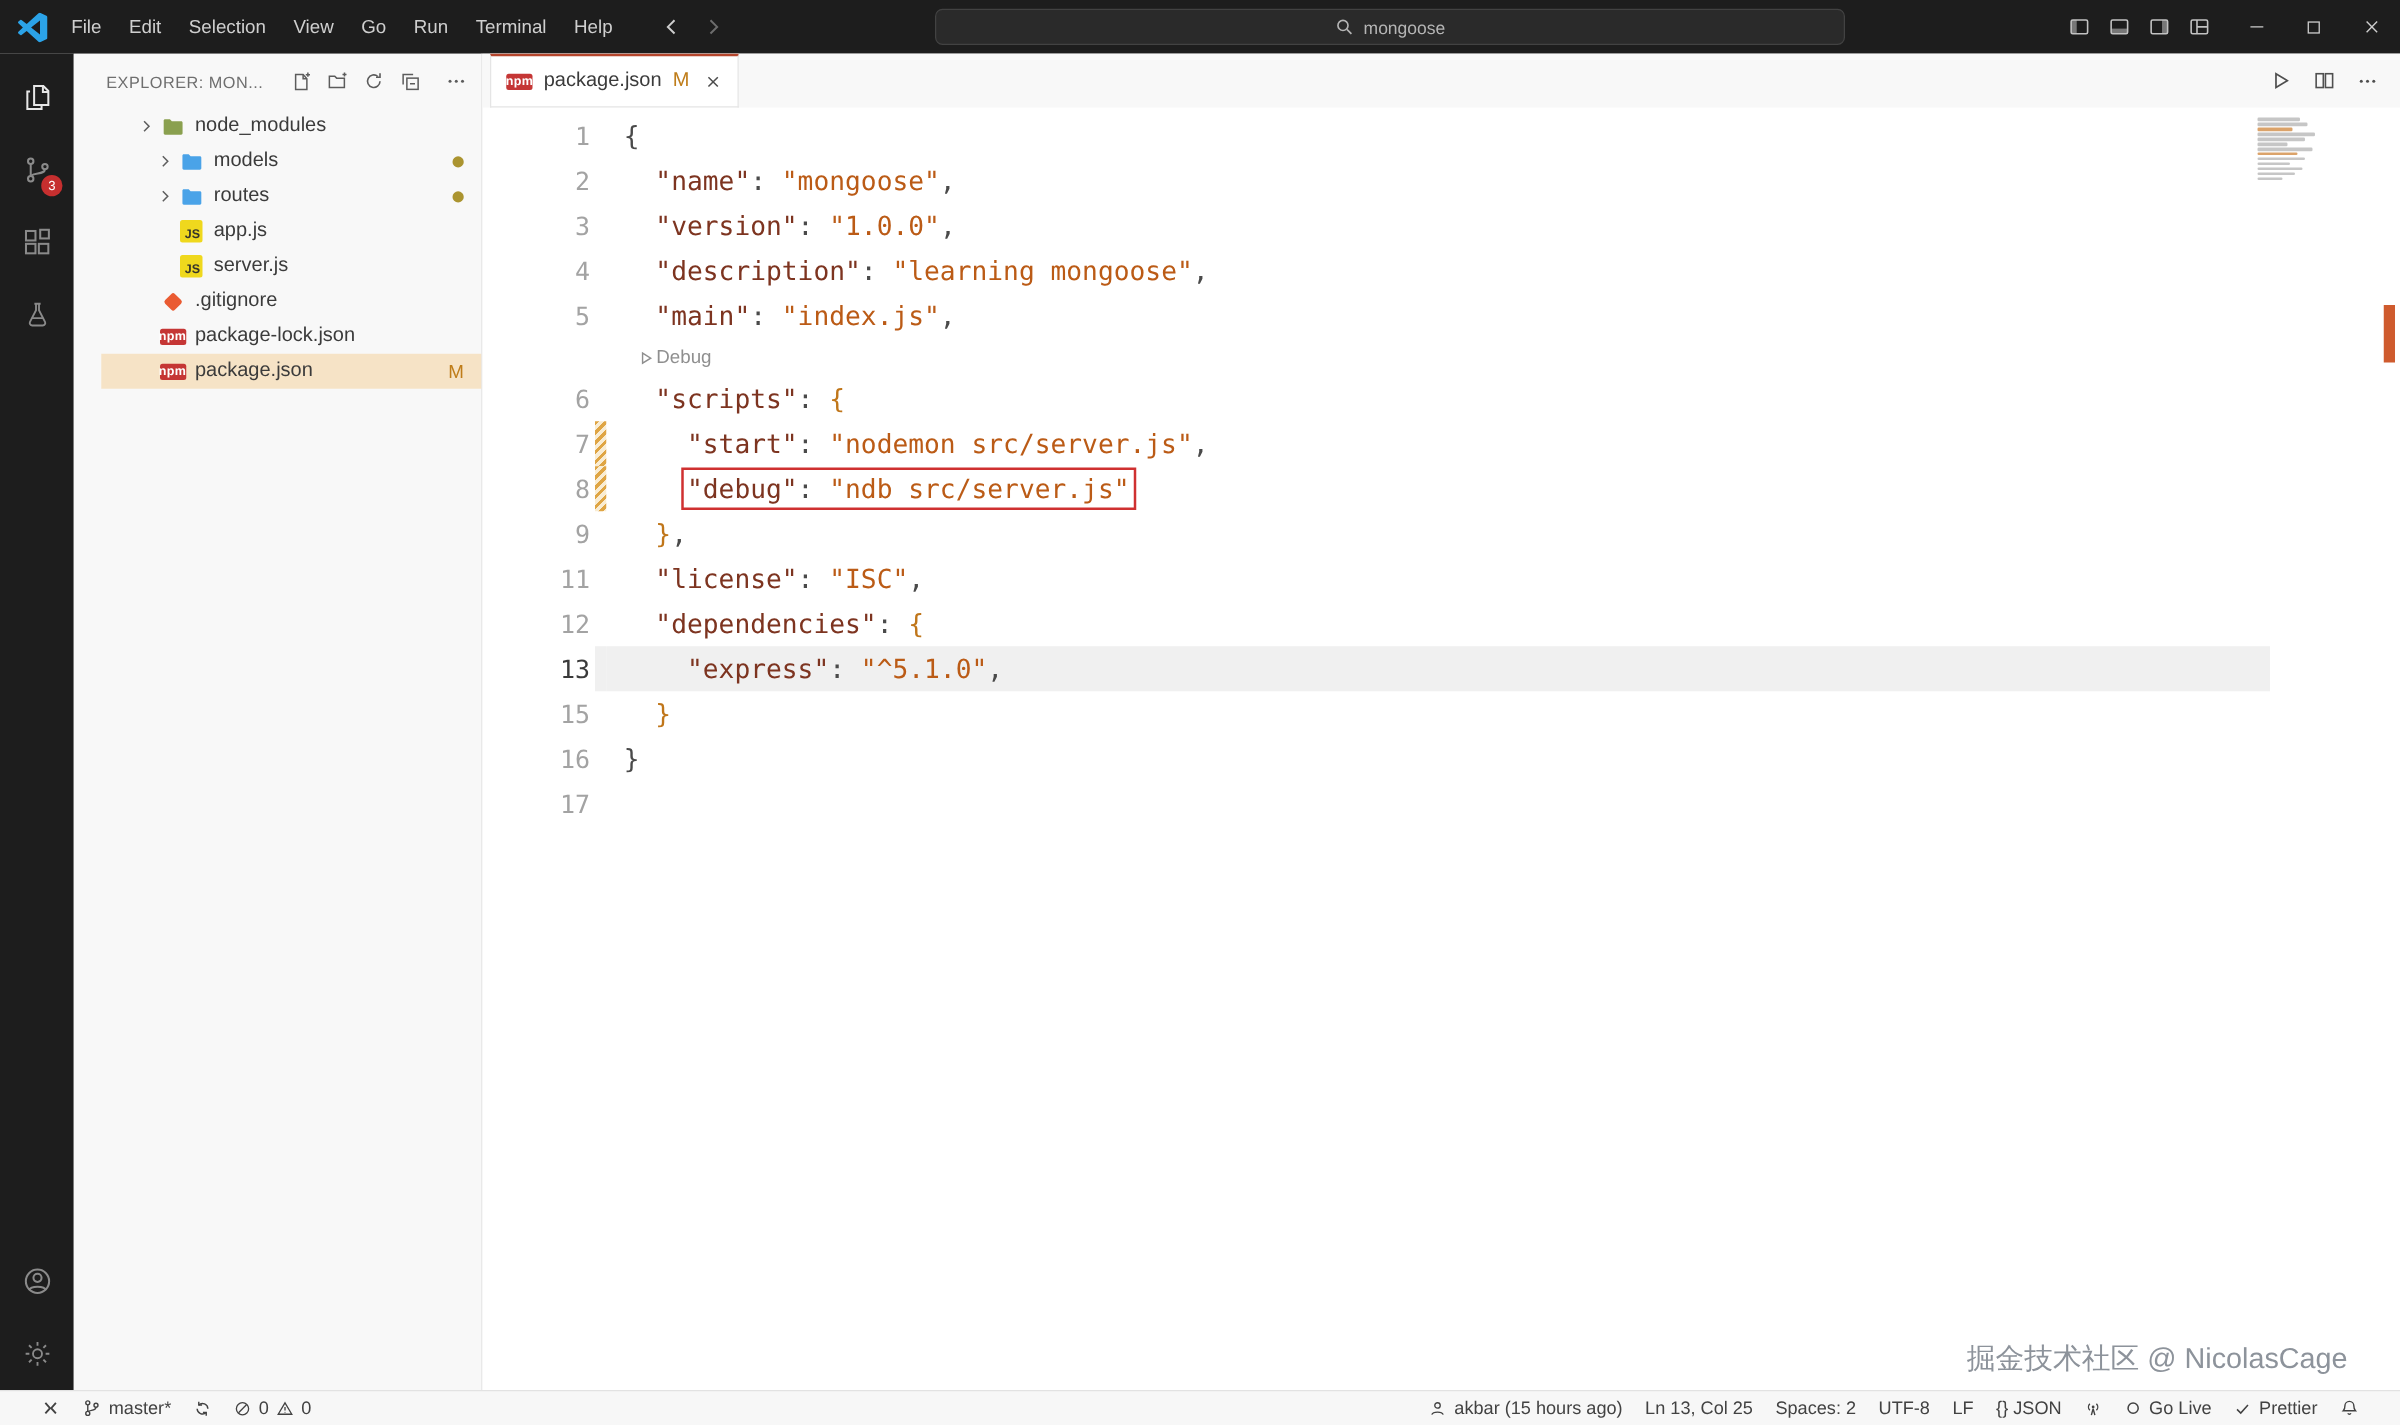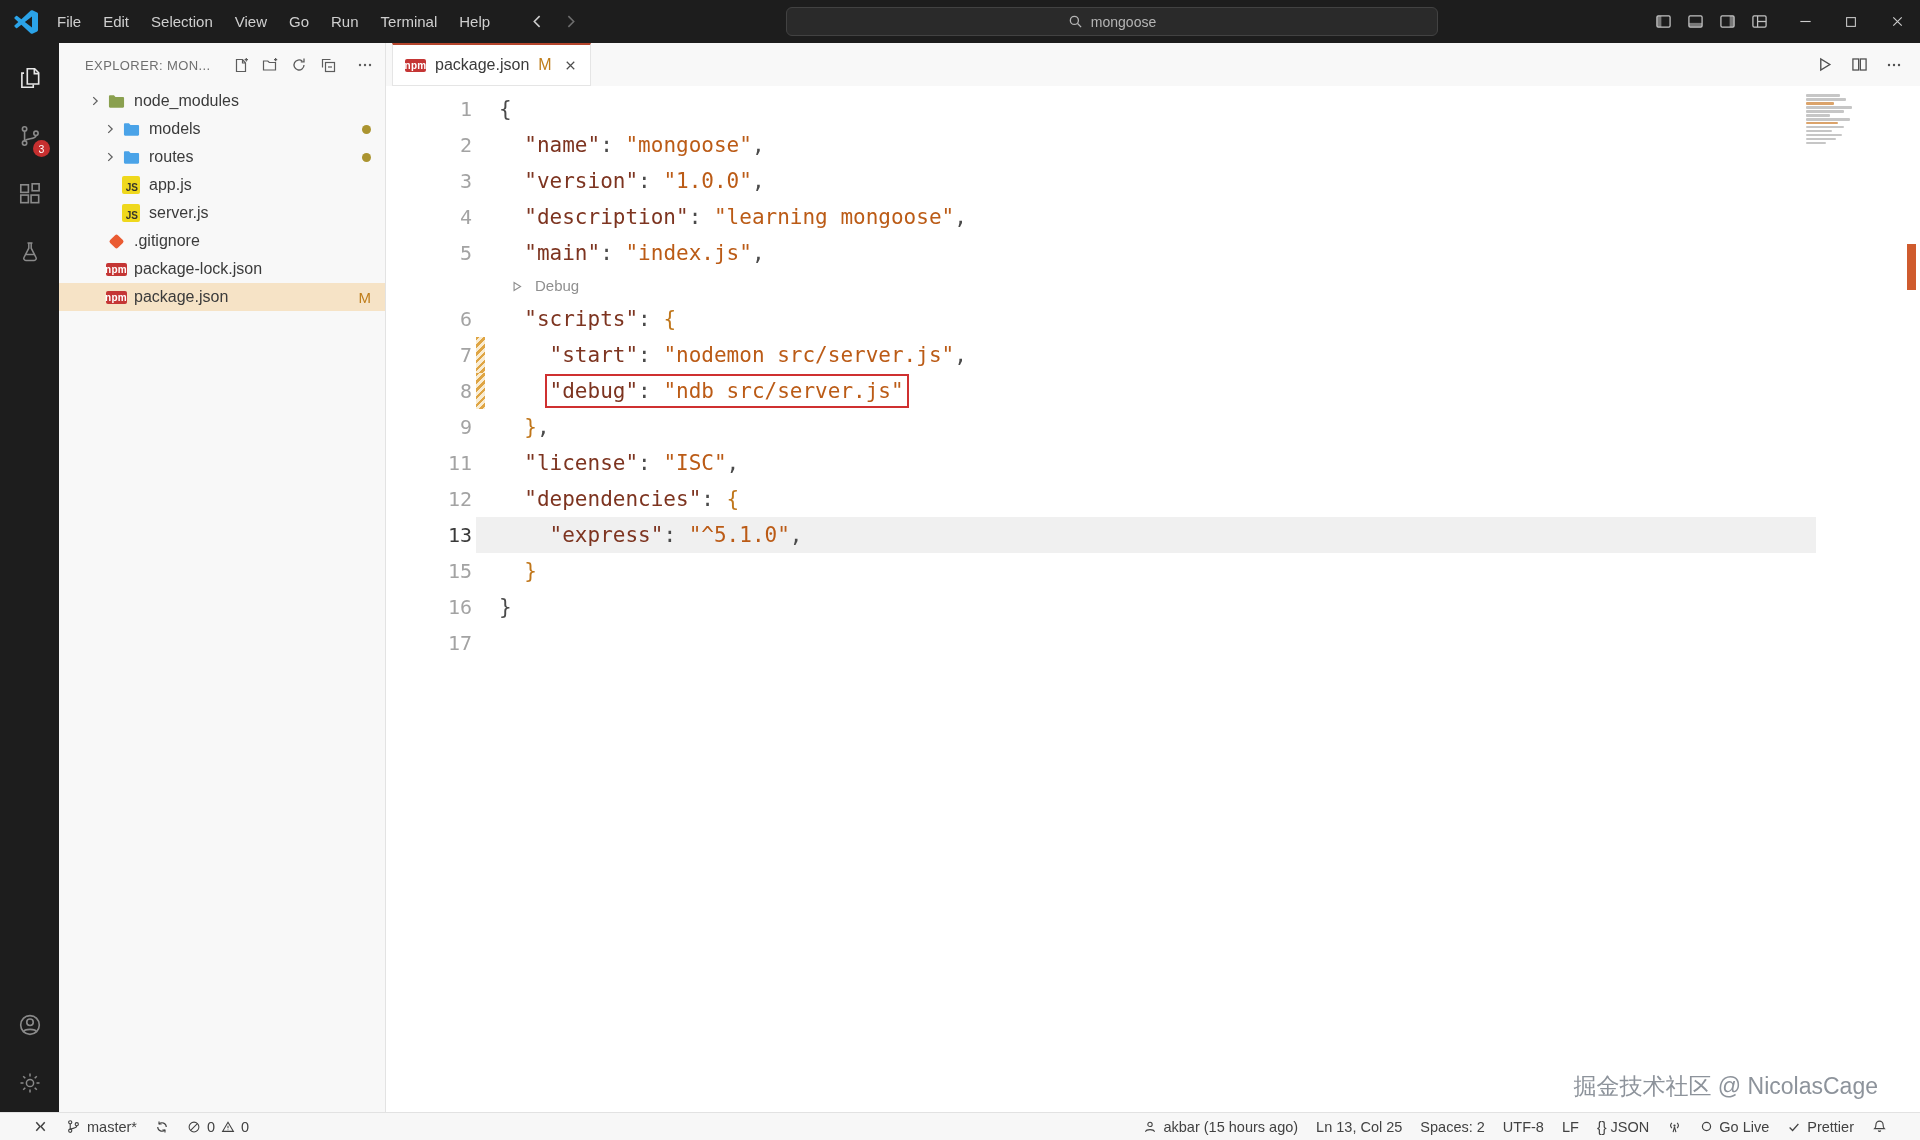--- a/index.html
+++ b/index.html
@@ -8,21 +8,21 @@
 
   
   .titlebar { height:43px; background:#1d1d1d; display:flex; align-items:center; color:#cfcfcf; }
   .logo { margin:0 8px 0 14px; display:flex; }
   .menu-bar { display:flex; }
   .menu-item { padding:0 11px; font-size:15px; line-height:43px; cursor:default; }
   .nav-arrows { display:flex; gap:16px; margin-left:28px; align-items:center; }
   .nav-btn { display:flex; align-items:center; color:#cdcdcd; }
   .nav-btn.dim { color:#6d6d6d; }
   .search-wrap { flex:1; display:flex; justify-content:center; }
-  .search-box { width:652px; height:29px; background:#2a2a2a; border:1px solid #424242; border-radius:6px;
+  .search-box { width:728px; height:29px; background:#2a2a2a; border:1px solid #424242; border-radius:6px;
     display:flex; align-items:center; justify-content:center; gap:8px; color:#b5b5b5; font-size:14px; }
   .layout-icons { display:flex; gap:15px; margin:0 14px 0 10px; color:#c2c2c2; }
   .win-controls { display:flex; }
   .win-btn { width:46px; height:43px; display:flex; align-items:center; justify-content:center; color:#cdcdcd; }
 
   
   .main { display:flex; height:1069px; }
 
   
   .activitybar { width:59px; background:#1d1d1d; display:flex; flex-direction:column; align-items:center; padding-top:6px; }
@@ -31,21 +31,21 @@
   .act-spacer { flex:1; }
   .badge { position:absolute; right:9px; bottom:8px; background:var(--badge-red); color:#fff; border-radius:50%;
     min-width:17px; height:17px; font-size:10.5px; display:flex; align-items:center; justify-content:center; padding:0 2px; }
 
   
   .sidebar { width:327px; background:#f8f8f8; border-right:1px solid #e3e3e3; display:flex; flex-direction:column; }
   .sidebar-header { height:44px; display:flex; align-items:center; padding:0 12px 0 26px; color:#6f6f6f; }
   .sidebar-title { font-size:13px; letter-spacing:.4px; white-space:nowrap; }
   .sidebar-actions { display:flex; gap:13px; margin-left:22px; color:#5c5c5c; align-items:center; }
   .sidebar-actions .ico:last-child { margin-left:8px; }
-  .tree { flex:1; }
+  .tree { flex:1;margin-left:22px; }
   .tree-row { height:28px; display:flex; align-items:center; font-size:16px; color:#3b3b3b; padding-right:14px; cursor:default; }
   .tree-row.lvl0 { padding-left:26px; }
   .tree-row.lvl1 { padding-left:41px; }
   .tree-row.selected { background:var(--selection-tan); }
   .tw { width:20px; display:flex; justify-content:center; color:#5e5e5e; flex:none; }
   .fico { width:22px; margin-right:7px; display:flex; justify-content:center; align-items:center; flex:none; }
   .tree-label { white-space:nowrap; }
   .dot { margin-left:auto; width:9px; height:9px; border-radius:50%; background:var(--dot-olive); }
   .badge-m { margin-left:auto; color:var(--modified-orange); font-size:15px; }
 
@@ -74,21 +74,21 @@
   .mark.mod { background:repeating-linear-gradient(135deg, var(--gutter-mark) 0 2.5px, #f9ecd2 2.5px 5.5px); }
   .code-text { white-space:pre; flex:1; margin-right:104px; padding-left:14px; color:#3f3f3f; }
   .code-row.current .code-text, .code-row.current .mark { background:#f0f0f0; }
   .code-row.current .gutter { color:#3a3a3a; }
   .tk-k { color:var(--syn-key); }
   .tk-s { color:var(--syn-string); }
   .tk-p { color:var(--syn-punct); }
   .tk-b { color:var(--syn-brace); }
   .tk-w { color:#3f3f3f; }
   .red-box { outline:2.5px solid var(--red-box); outline-offset:3px; }
-  .codelens-text { font-size:15px; color:#8f8f8f; display:flex; align-items:center; gap:12px; padding-left:25px;
+  .codelens-text { font-size:15px; color:#8f8f8f; display:flex; align-items:center; gap:2px; padding-left:25px;
     font-family:"Liberation Sans","DejaVu Sans",sans-serif; }
 
   .minimap { position:absolute; top:0; right:18px; width:104px; height:100%; }
   .minimap-content { margin:8px 0 0 8px; width:48px; }
   .mm-row { height:2.6px; margin-bottom:1.4px; border-radius:1px; }
 
   .vscroll { position:absolute; right:0; top:0; width:18px; height:100%; }
   .scroll-mark { position:absolute; top:158px; right:4px; width:9px; height:46px; background:var(--overview-mark); }
 
   .watermark { position:absolute; right:42px; bottom:10px; font-size:23px; color:#8d939b; white-space:nowrap; }

